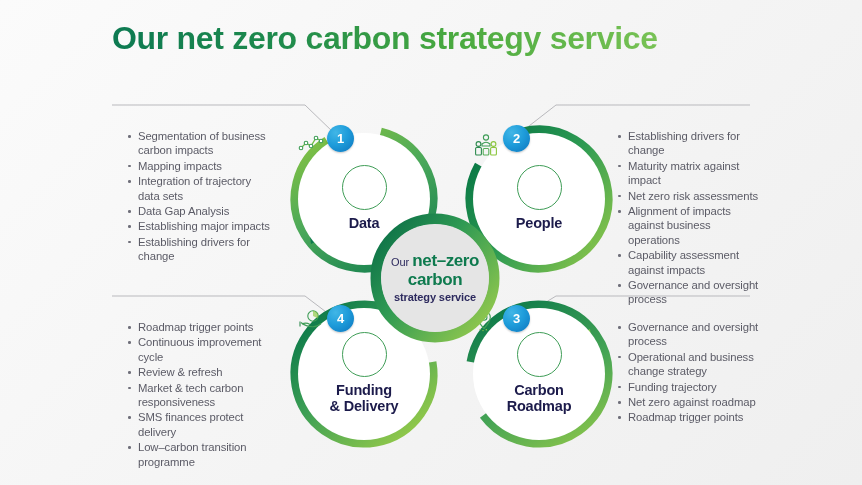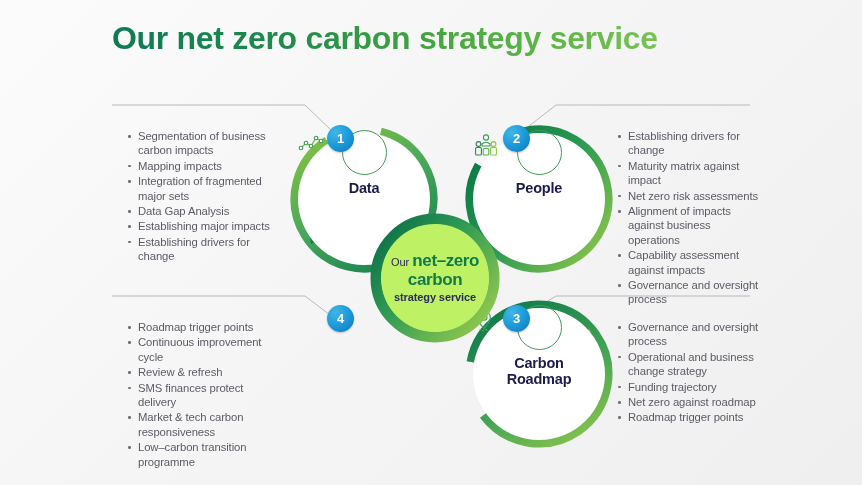--- a/index.html
+++ b/index.html
@@ -40,42 +40,42 @@
   
   #connectors{position:absolute;left:0;top:0;width:862px;height:485px;}
 
   
   #diagram{position:absolute;left:245px;top:95px;width:380px;height:375px;}
   .ring{position:absolute;width:158px;height:158px;}
   .ring svg{position:absolute;left:0;top:0;}
   .ring-inner{
     position:absolute;left:13px;top:13px;width:132px;height:132px;
     border-radius:50%;background:#ffffff;
-    display:flex;flex-direction:column;align-items:center;
+    display:flex;flex-direction:column;align-items:center;justify-content:center;
   }
   .node-icon{
     width:43px;height:43px;border-radius:50%;
     border:1.3px solid #3f9d57;
     display:flex;align-items:center;justify-content:center;
     margin-bottom:5px;margin-top:-3px;
   }
   .node-label{
     font-size:14.5px;font-weight:bold;color:#1c1b4b;
     text-align:center;line-height:16px;letter-spacing:-0.2px;
   }
   #ring-data{left:40px;top:25px;}
   #ring-people{left:215px;top:25px;}
   #ring-funding{left:40px;top:200px;}
   #ring-roadmap{left:215px;top:200px;}
 
   
   #hub{position:absolute;left:125px;top:118px;width:130px;height:130px;}
   #hub-inner{
     position:absolute;left:11px;top:11px;width:108px;height:108px;
-    border-radius:50%;background:#bef264;
+    border-radius:50%;background:#e5e5e5;
     display:flex;flex-direction:column;align-items:center;justify-content:center;
     text-align:center;
   }
   #hub-l1{font-size:11px;color:#2d2a5e;line-height:17px;white-space:nowrap;}
   #hub-l1 b{font-size:17px;font-weight:bold;color:#0e7a4e;letter-spacing:-0.4px;}
   #hub-l2{font-size:17px;font-weight:bold;color:#0e7a4e;line-height:18px;letter-spacing:-0.4px;}
   #hub-l3{font-size:11px;font-weight:bold;color:#2d2a5e;line-height:16px;letter-spacing:-0.1px;}
 
   
   .badge{
@@ -103,21 +103,21 @@
       <path d="M750 105 L556 105 L520 133"></path>
       <path d="M112 296 L305 296 L334 318"></path>
       <path d="M750 296 L556 296 L520 318"></path>
     </g>
   </svg>
 
   <div class="bullets" id="bl-tl">
     <ul>
       <li>Segmentation of business carbon impacts</li>
       <li>Mapping impacts</li>
-      <li>Integration of fragmented major sets</li>
+      <li>Integration of trajectory data sets</li>
       <li>Data Gap Analysis</li>
       <li>Establishing major impacts</li>
       <li>Establishing drivers for change</li>
     </ul>
   </div>
 
   <div class="bullets" id="bl-tr">
     <ul>
       <li>Establishing drivers for change</li>
       <li>Maturity matrix against impact</li>
@@ -126,22 +126,22 @@
       <li>Capability assessment against impacts</li>
       <li>Governance and oversight process</li>
     </ul>
   </div>
 
   <div class="bullets" id="bl-bl">
     <ul>
       <li>Roadmap trigger points</li>
       <li>Continuous improvement cycle</li>
       <li>Review &amp; refresh</li>
+      <li>Market &amp; tech carbon responsiveness</li>
       <li>SMS finances protect delivery</li>
-      <li>Market &amp; tech carbon responsiveness</li>
       <li>Low–carbon transition programme</li>
     </ul>
   </div>
 
   <div class="bullets" id="bl-br">
     <ul>
       <li>Governance and oversight process</li>
       <li>Operational and business change strategy</li>
       <li>Funding trajectory</li>
       <li>Net zero against roadmap</li>
@@ -216,20 +216,41 @@
             <rect x="2.6" y="14.5" width="5.8" height="7.5" rx="1" fill="none" stroke="#2e8b4f" stroke-width="1.1"></rect>
             <circle cx="20.5" cy="11" r="2.4" fill="none" stroke="#8cc63f" stroke-width="1.1"></circle>
             <rect x="17.6" y="14.5" width="5.8" height="7.5" rx="1" fill="none" stroke="#8cc63f" stroke-width="1.1"></rect>
             <rect x="10.2" y="15.5" width="5.6" height="6.5" rx="1" fill="none" stroke="#58b05a" stroke-width="1.1"></rect>
           </svg>
         </div>
         <div class="node-label">People</div>
       </div>
     </div>
 
+    <div class="ring" id="ring-funding">
+      <svg width="158" height="158" viewBox="0 0 158 158">
+        <circle cx="79" cy="79" r="67" fill="none" stroke="url(#gFundRing)" stroke-width="13" stroke-dasharray="366 155" transform="rotate(-10 79 79)" stroke-linecap="butt"></circle>
+        <polygon points="25,60 46,44 28,34" fill="#0d7a4a"></polygon>
+      </svg>
+      <div class="ring-inner">
+        <div class="node-icon">
+          <svg width="26" height="24" viewBox="0 0 26 24">
+            <circle cx="15" cy="8" r="5.2" fill="none" stroke="#3f9d57" stroke-width="1.1"></circle>
+            <path d="M15 8 L15 2.8 A5.2,5.2 0 0 1 19.7,10.2 Z" fill="#8cc63f" opacity="0.65"></path>
+            <path d="M4 16 q4,-2 8,0.5" fill="none" stroke="#3f9d57" stroke-width="1.1"></path>
+            <path d="M3 14.5 q5.5,4.5 12,4.2 q5,-0.3 8,-3.2" fill="none" stroke="#3f9d57" stroke-width="1.1"></path>
+            <path d="M2 13.5 l0,5" fill="none" stroke="#2e8b4f" stroke-width="1.1"></path>
+          </svg>
+        </div>
+        <div class="node-label">
+          <span>Funding</span><br>
+          <span>&amp; Delivery</span>
+        </div>
+      </div>
+    </div>
 
     <div class="ring" id="ring-roadmap">
       <svg width="158" height="158" viewBox="0 0 158 158">
         <circle cx="79" cy="79" r="67" fill="none" stroke="url(#gRoadRing)" stroke-width="13" stroke-dasharray="366 155" transform="rotate(-170 79 79)" stroke-linecap="butt"></circle>
         <polygon points="133,60 112,44 130,34" fill="#7cc248"></polygon>
       </svg>
       <div class="ring-inner">
         <div class="node-icon">
           <svg width="22" height="26" viewBox="0 0 22 26">
             <path d="M11 3 a6.3,6.3 0 0 1 6.3,6.3 c0,4.6 -6.3,11.2 -6.3,11.2 s-6.3,-6.6 -6.3,-11.2 A6.3,6.3 0 0 1 11,3 z" fill="none" stroke="#3f9d57" stroke-width="1.15"></path>

